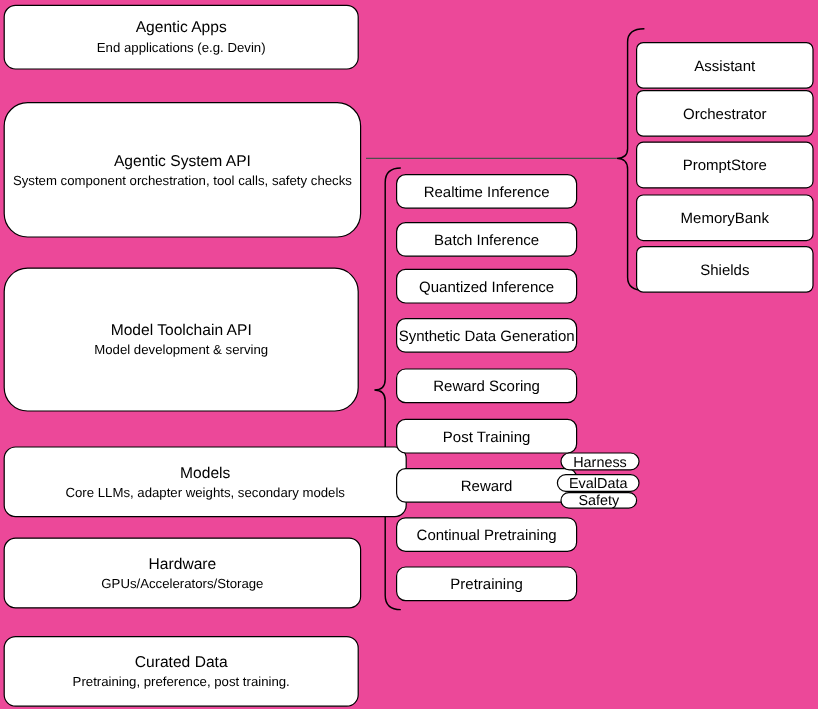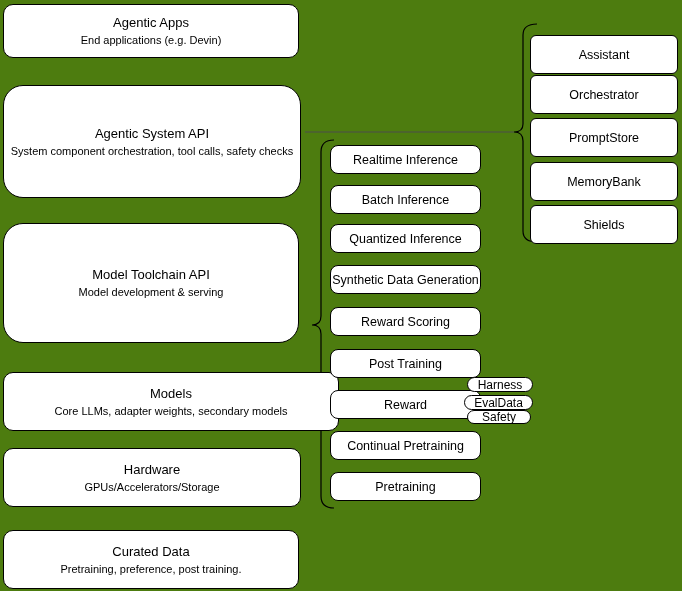--- a/index.html
+++ b/index.html
@@ -1,20 +1,20 @@
 <!DOCTYPE html>
 <html><head>
 <meta charset="utf-8">
 <style>
   html, body { margin: 0; padding: 0; background: #ffffff; }
   .canvas {
     position: relative;
     width: 682px;
     height: 591px;
-    background: #4d7c0f;
+    background: #ec4899;
     font-family: "Liberation Sans", sans-serif;
     color: #000000;
     overflow: hidden;
   }
   .connectors {
     position: absolute;
     top: 0; left: 0;
     width: 682px; height: 591px;
     pointer-events: none;
   }

